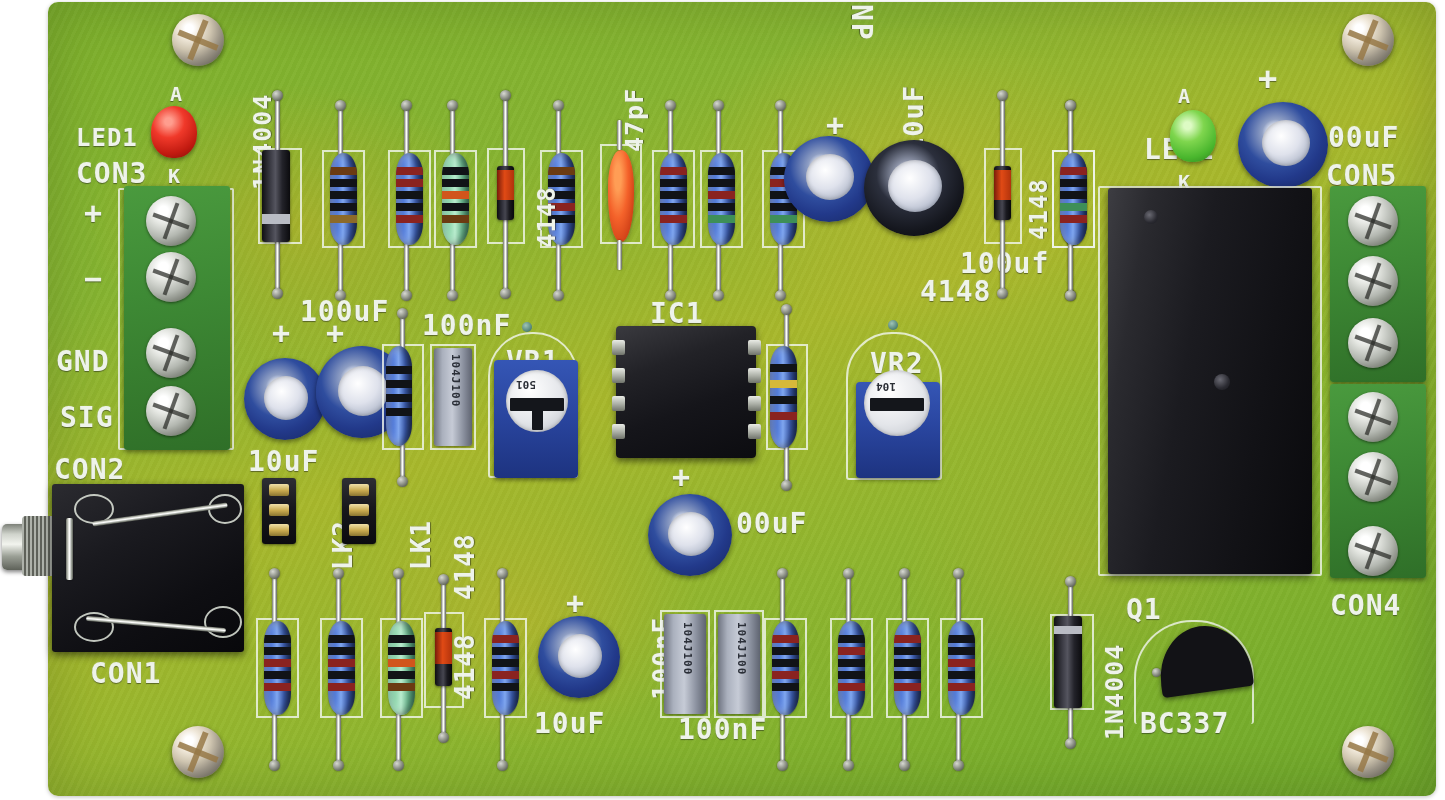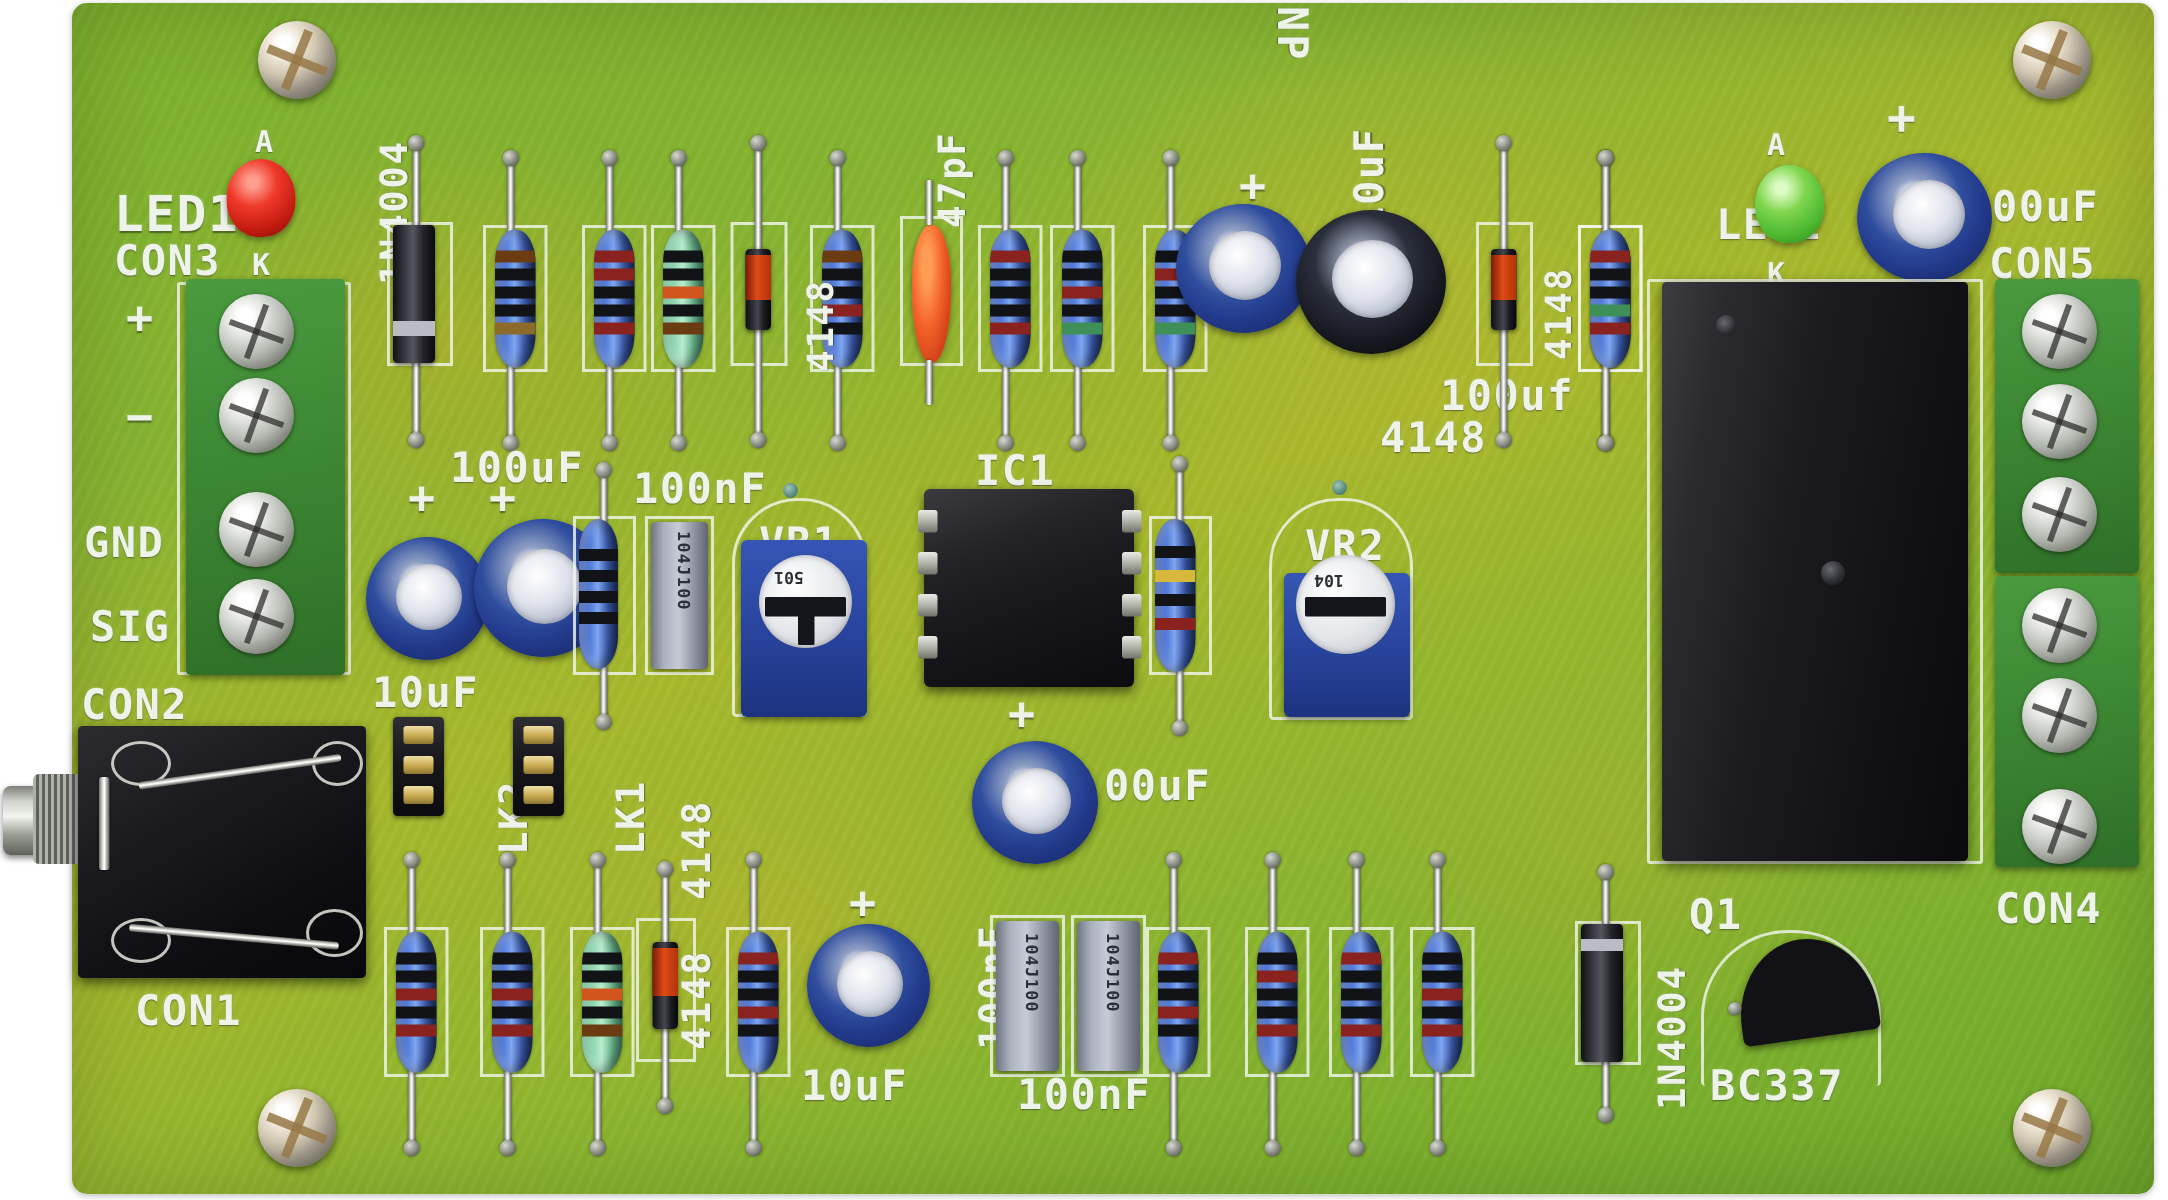--- a/index.html
+++ b/index.html
@@ -185,21 +185,21 @@
     </div>
   <div class="mscrew" style="left:172px;top:726px;">
       <span class="a"></span>
       <span class="b"></span>
     </div>
   <div class="mscrew" style="left:1342px;top:726px;">
       <span class="a"></span>
       <span class="b"></span>
     </div>
 
-  <div class="silk" style="left:76px;top:126px;font-size:33px;">LED1</div>
+  <div class="silk" style="left:76px;top:126px;font-size:24px;">LED1</div>
   <div class="silk" style="left:76px;top:160px;font-size:28px;">CON3</div>
   <div class="silk" style="left:168px;top:166px;font-size:20px;">K</div>
   <div class="silk" style="left:170px;top:84px;font-size:20px;">A</div>
   <div class="led red" style="left:151px;top:106px;width:46px;height:52px;"></div>
 
   <div class="silk" style="left:84px;top:198px;font-size:30px;">+</div>
   <div class="silk" style="left:84px;top:264px;font-size:30px;">−</div>
   <div class="silk" style="left:56px;top:348px;font-size:28px;">GND</div>
   <div class="silk" style="left:60px;top:404px;font-size:28px;">SIG</div>
 

